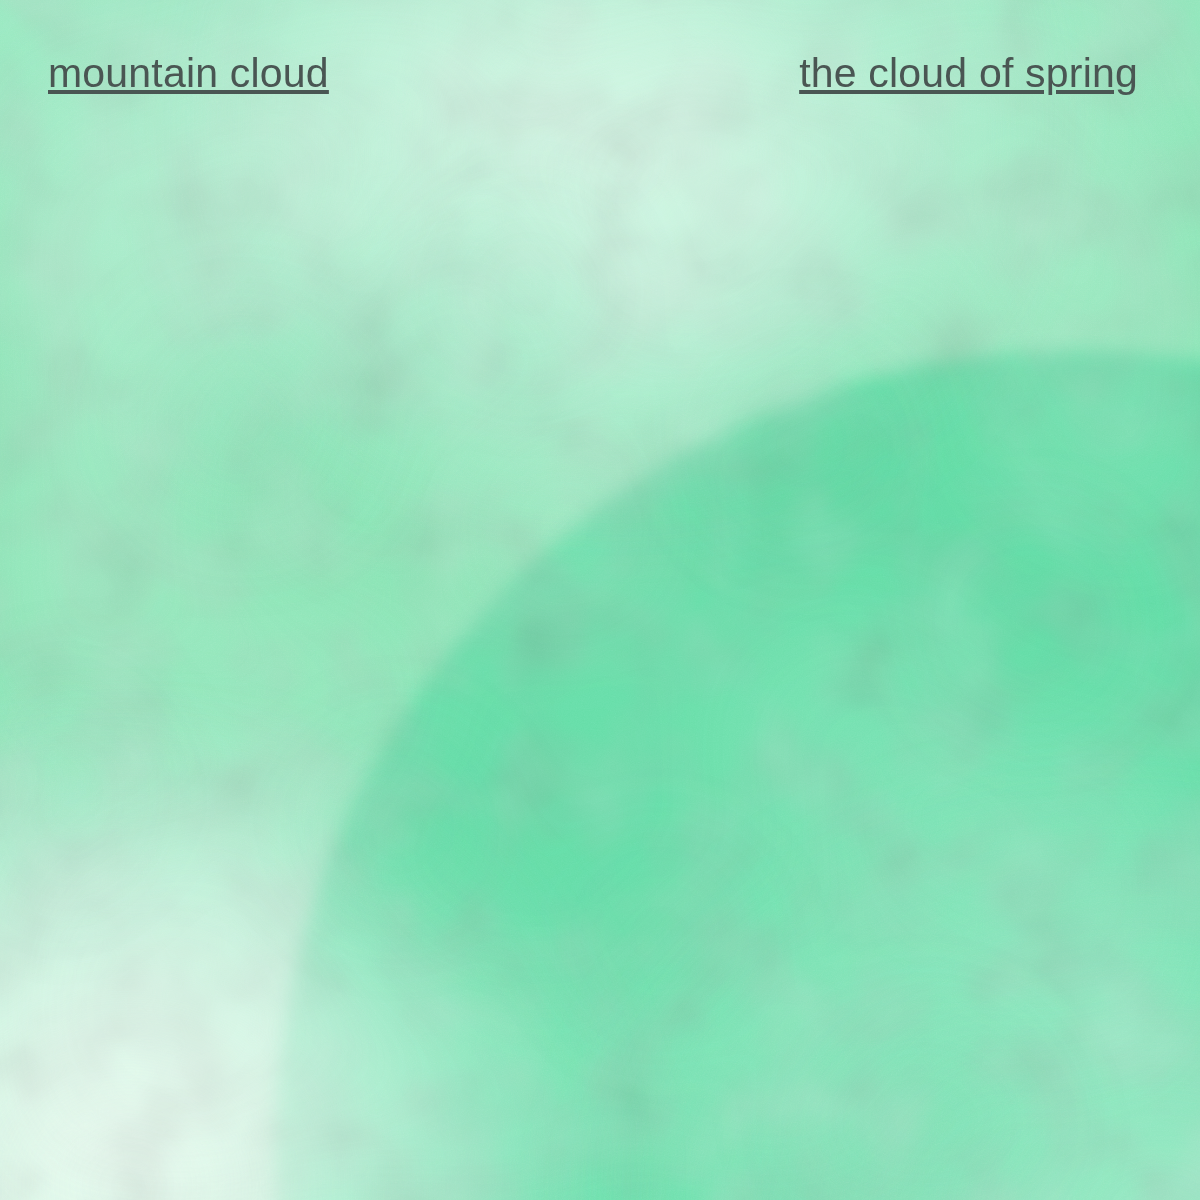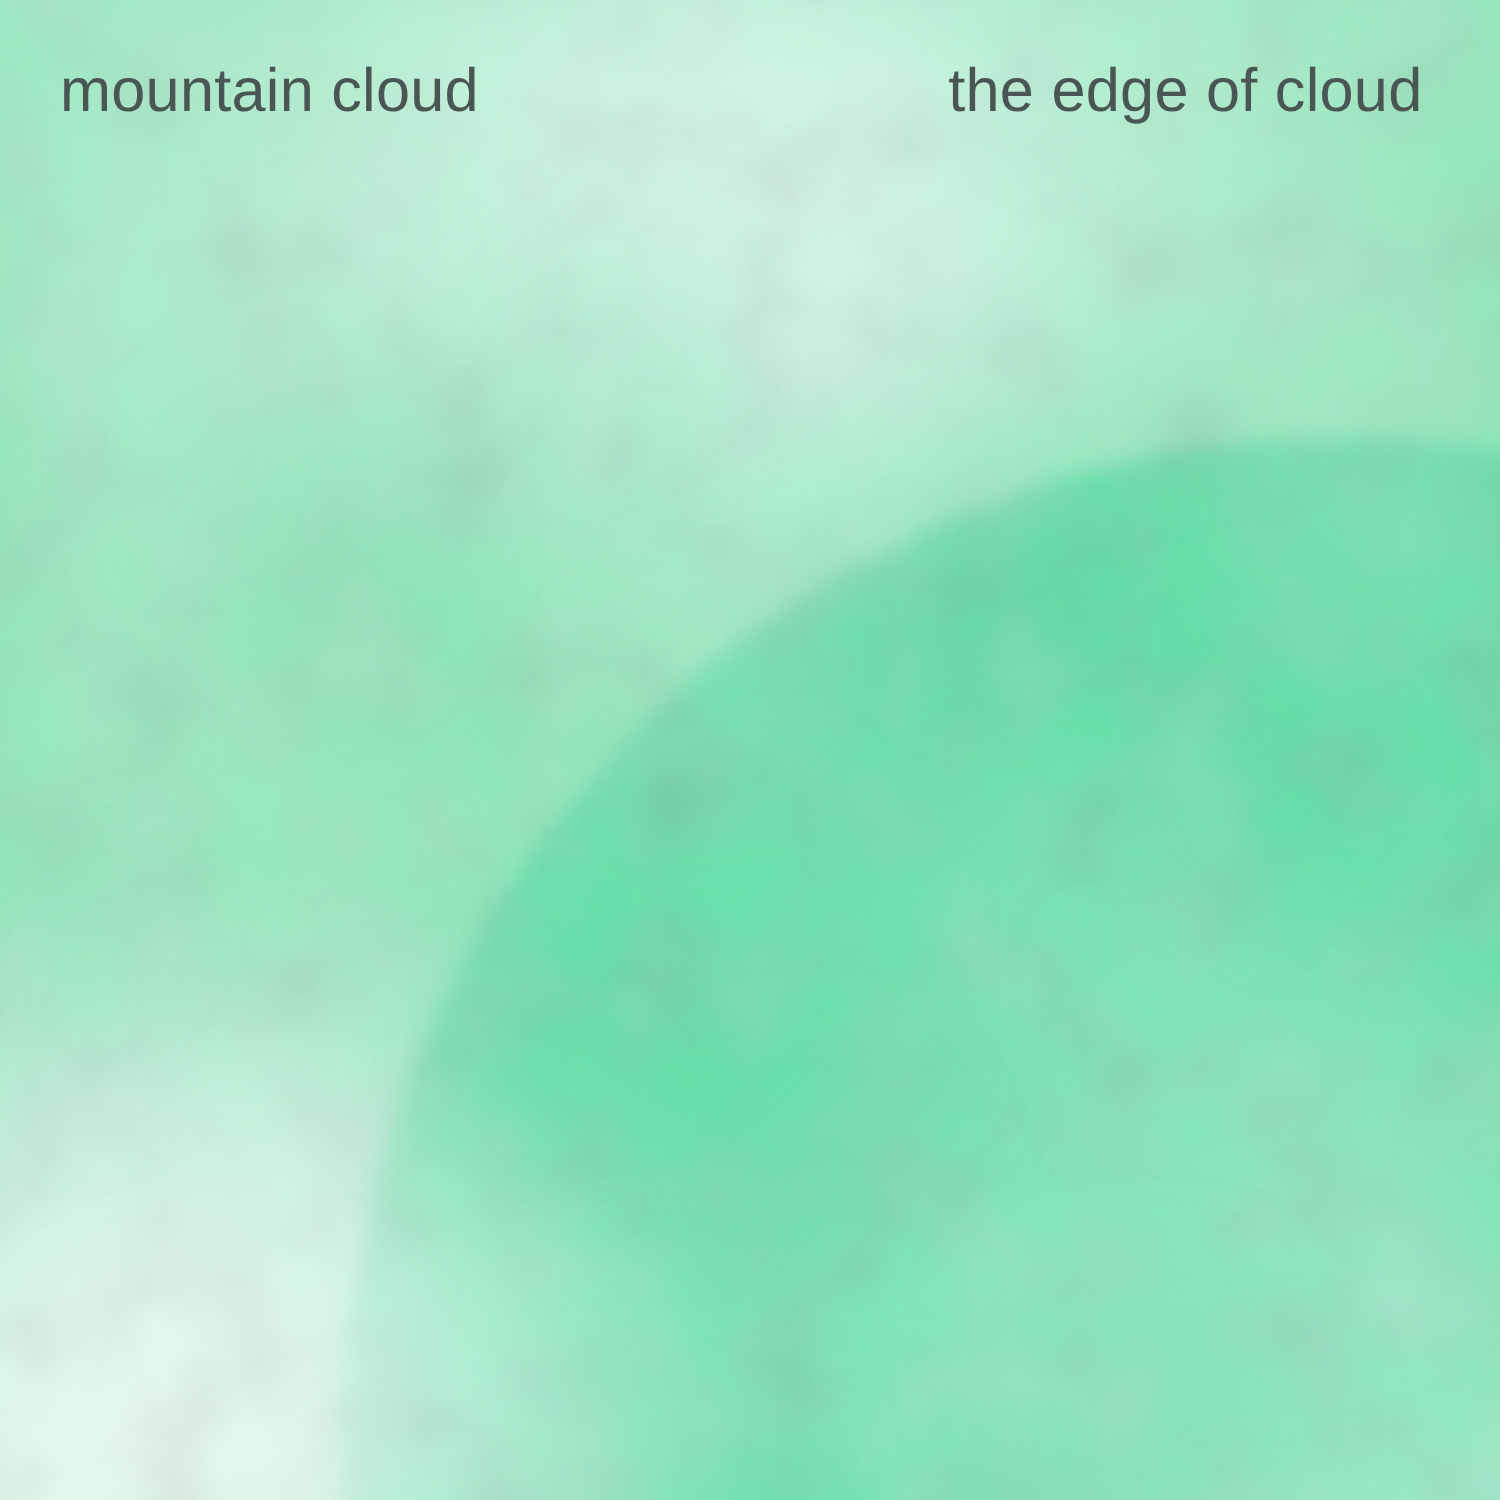--- a/index.html
+++ b/index.html
@@ -159,27 +159,28 @@
     height: 130px;
     display: flex;
     align-items: center;
     justify-content: space-between;
     padding: 0 62px 0 48px;
     box-sizing: border-box;
     z-index: 10;
   }
 
   .cover-text {
-    font-size: 49px;
+    font-size: 41px;
     font-weight: 400;
     letter-spacing: 0.2px;
     line-height: 1;
     color: #4a5653;
     white-space: nowrap;
     margin-top: 16px;
+    text-decoration: underline;
   }
 
   .artist-name { text-align: left; }
   .album-title { text-align: right; }
 </style>
 </head>
 <body>
 
 <div id="cover">
 
@@ -209,16 +210,16 @@
       <feComponentTransfer>
         <feFuncA type="table" tableValues="0 0 0.35 0.55"></feFuncA>
       </feComponentTransfer>
       <feGaussianBlur stdDeviation="6"></feGaussianBlur>
     </filter>
     <rect width="100%" height="100%" filter="url(#blobBlur)" fill="#ffffff"></rect>
   </svg>
 
   <div class="title-bar">
     <div class="cover-text artist-name">mountain cloud</div>
-    <div class="cover-text album-title">the edge of cloud</div>
+    <div class="cover-text album-title">the cloud of spring</div>
   </div>
 
 </div>
 
 </body></html>

